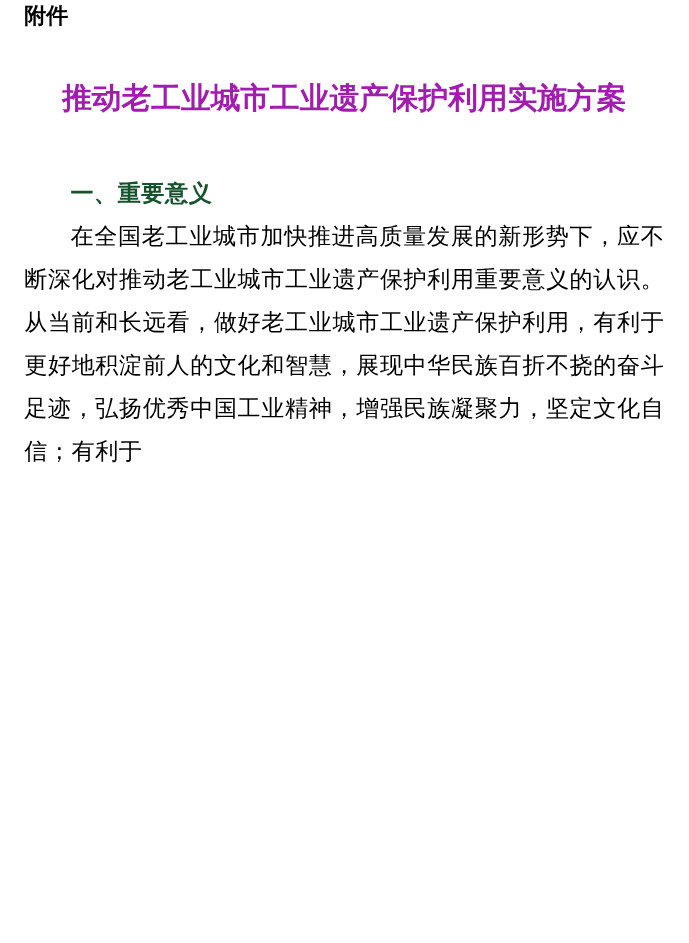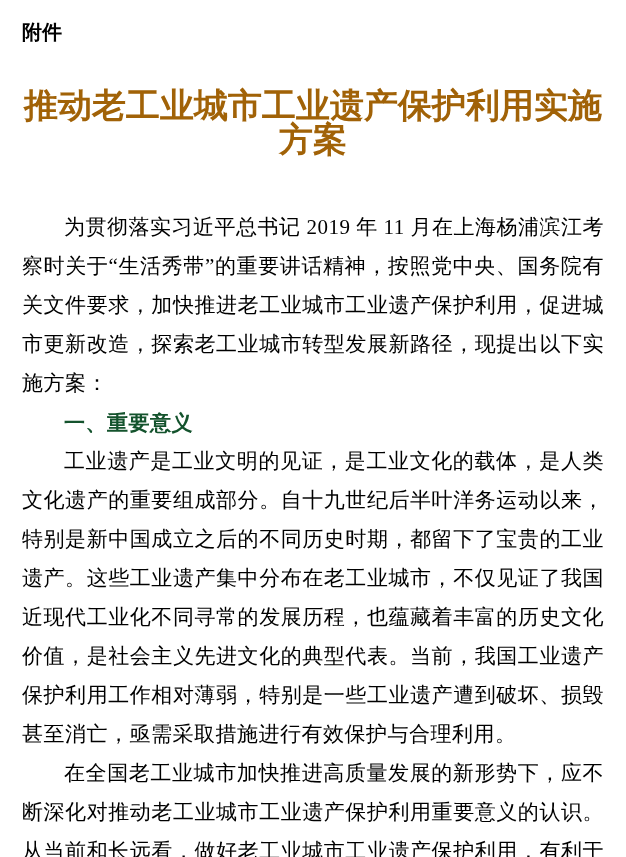--- a/index.html
+++ b/index.html
@@ -11,35 +11,35 @@
     position: relative;
     width: 626px;
     height: 857px;
     background: #ffffff;
     box-sizing: border-box;
     padding: 0 22px;
     overflow: hidden;
     color: #000000;
   }
   .attachment-label {
-    padding-top: 19px;
+    padding-top: 2px;
     font-family: "Liberation Sans", sans-serif;
     font-weight: bold;
     font-size: 20px;
     line-height: 26px;
     color: #000000;
   }
   .doc-title {
     margin: 44px 0 0 0;
     text-align: center;
     font-family: "Liberation Serif", serif;
     font-weight: bold;
-    font-size: 34px;
+    font-size: 27px;
     line-height: 34px;
-    color: #a16207;
+    color: #a21caf;
   }
   .doc-body {
     margin-top: 51px;
     font-family: "Liberation Serif", serif;
     font-size: 21px;
     line-height: 39px;
     text-align: justify;
     text-justify: inter-character;
     color: #000000;
   }
@@ -61,21 +61,19 @@
 </style>
 </head>
 <body>
 
 <div class="page">
   <div class="attachment-label">附件</div>
 
   <h1 class="doc-title">推动老工业城市工业遗产保护利用实施方案</h1>
 
   <div class="doc-body">
-    <p>为贯彻落实习近平总书记 2019 年 11 月在上海杨浦滨江考察时关于“生活秀带”的重要讲话精神，按照党中央、国务院有关文件要求，加快推进老工业城市工业遗产保护利用，促进城市更新改造，探索老工业城市转型发展新路径，现提出以下实施方案：</p>
 
     <h2 class="section-heading">一、重要意义</h2>
 
-    <p>工业遗产是工业文明的见证，是工业文化的载体，是人类文化遗产的重要组成部分。自十九世纪后半叶洋务运动以来，特别是新中国成立之后的不同历史时期，都留下了宝贵的工业遗产。这些工业遗产集中分布在老工业城市，不仅见证了我国近现代工业化不同寻常的发展历程，也蕴藏着丰富的历史文化价值，是社会主义先进文化的典型代表。当前，我国工业遗产保护利用工作相对薄弱，特别是一些工业遗产遭到破坏、损毁甚至消亡，亟需采取措施进行有效保护与合理利用。</p>
 
     <p>在全国老工业城市加快推进高质量发展的新形势下，应不断深化对推动老工业城市工业遗产保护利用重要意义的认识。从当前和长远看，做好老工业城市工业遗产保护利用，有利于更好地积淀前人的文化和智慧，展现中华民族百折不挠的奋斗足迹，弘扬优秀中国工业精神，增强民族凝聚力，坚定文化自信；有利于</p>
   </div>
 </div>
 
 </body></html>

